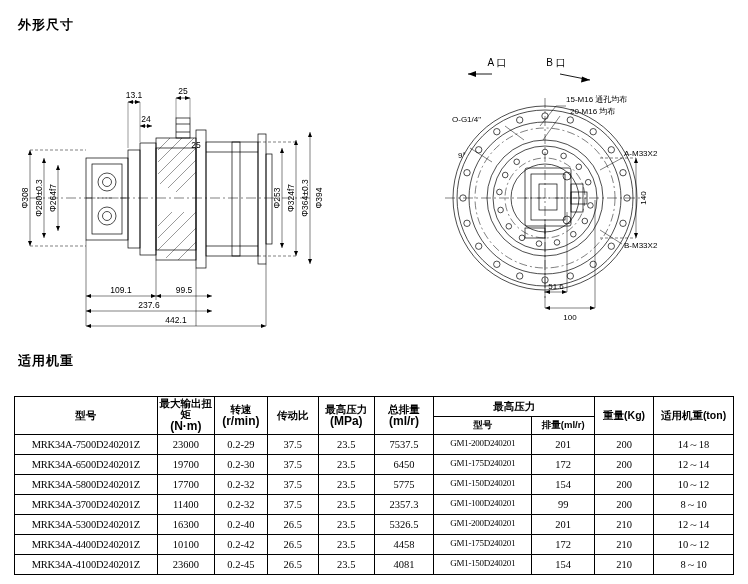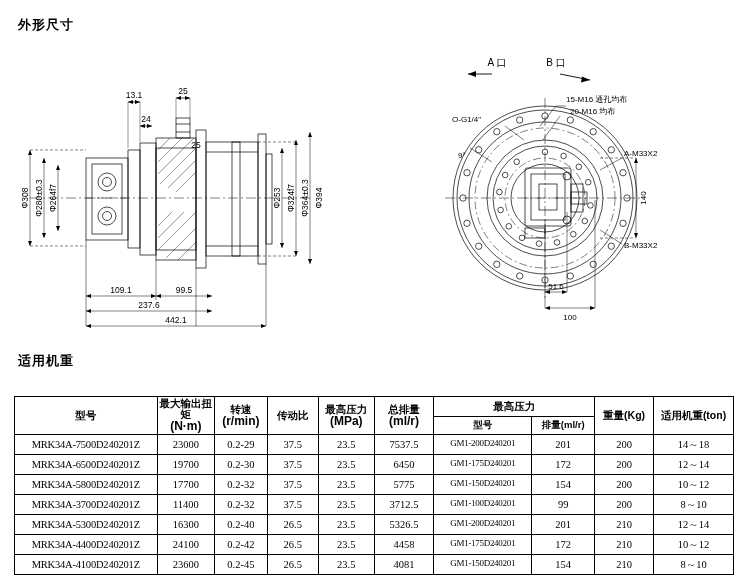--- a/index.html
+++ b/index.html
@@ -392,41 +392,41 @@
         <td>154</td>
         <td>200</td>
         <td>10～12</td>
       </tr>
       <tr>
         <td class="model">MRK34A-3700D240201Z</td>
         <td>11400</td>
         <td>0.2-32</td>
         <td>37.5</td>
         <td>23.5</td>
-        <td>3712.5</td>
+        <td>2357.3</td>
         <td class="motor">GM1-100D240201</td>
         <td>99</td>
         <td>200</td>
         <td>8～10</td>
       </tr>
       <tr>
         <td class="model">MRK34A-5300D240201Z</td>
         <td>16300</td>
         <td>0.2-40</td>
         <td>26.5</td>
         <td>23.5</td>
         <td>5326.5</td>
         <td class="motor">GM1-200D240201</td>
         <td>201</td>
         <td>210</td>
         <td>12～14</td>
       </tr>
       <tr>
         <td class="model">MRK34A-4400D240201Z</td>
-        <td>24100</td>
+        <td>10100</td>
         <td>0.2-42</td>
         <td>26.5</td>
         <td>23.5</td>
         <td>4458</td>
         <td class="motor">GM1-175D240201</td>
         <td>172</td>
         <td>210</td>
         <td>10～12</td>
       </tr>
       <tr>

